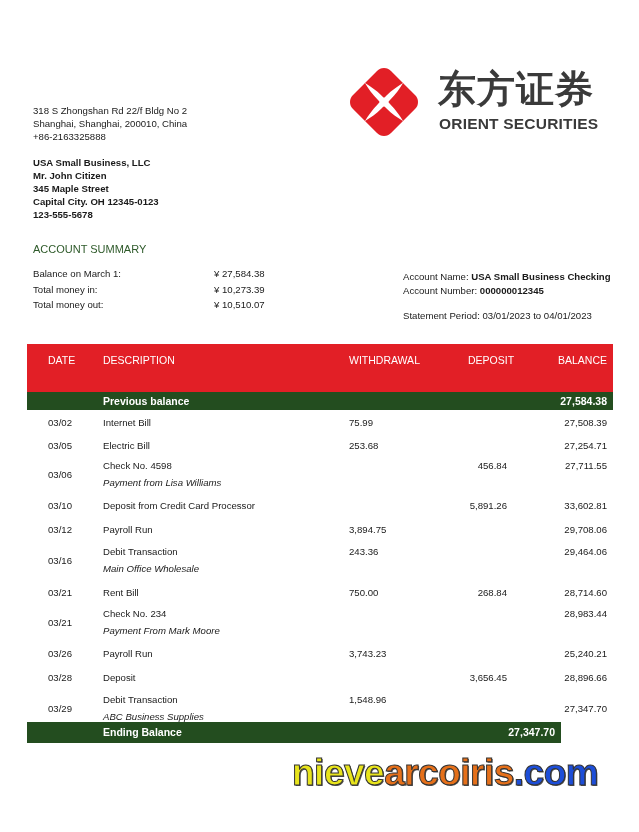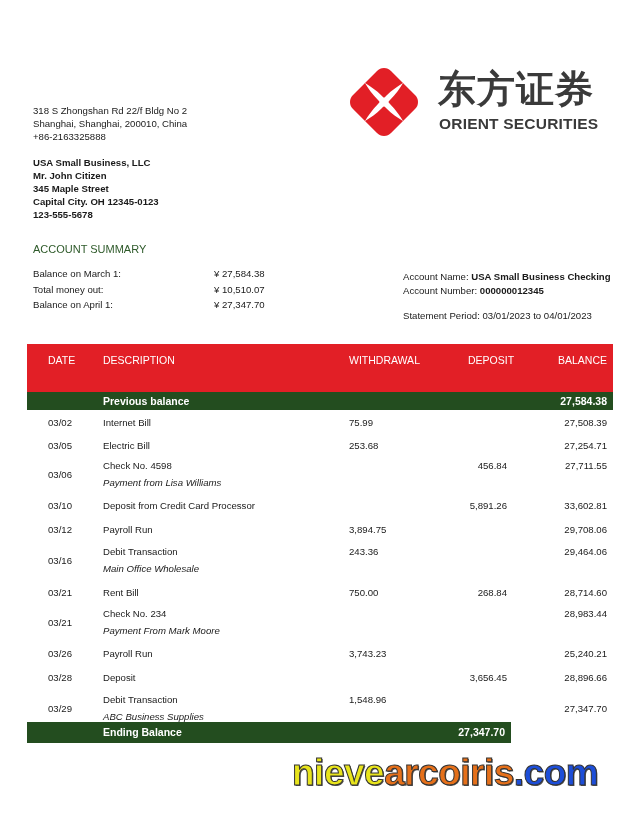--- a/index.html
+++ b/index.html
@@ -25,21 +25,21 @@
   .acct .period { margin-top: 11px; }
 
   .table { position: absolute; left: 27px; top: 344px; width: 586px; font-size: 9.6px; }
   .thead { background: #e21f26; color: #ffffff; height: 48px; position: relative; font-size: 10.5px; }
   .thead span { position: absolute; top: 10px; }
   .prev { background: #234d1f; color: #fff; height: 18px; position: relative; font-weight: bold; font-size: 10.5px; }
   .prev span { position: absolute; top: 3px; }
   .row { position: relative; }
   .row span { position: absolute; }
   .row .desc2 { font-style: italic; }
-  .ending { background: #234d1f; color: #fff; height: 21px; position: absolute; left: 27px; top: 722px; width: 484px; font-weight: bold; font-size: 10.5px; }
+  .ending { background: #234d1f; color: #fff; height: 21px; position: absolute; left: 27px; top: 722px; width: 534px; font-weight: bold; font-size: 10.5px; }
   .ending span { position: absolute; top: 4px; }
 
   .c-date { left: 21px; }
   .c-desc { left: 76px; }
   .c-with { left: 322px; }
   .c-dep { right: 106px; text-align: right; }
   .c-bal { right: 6px; text-align: right; }
 
   .watermark { position: absolute; left: 292px; top: 752px; font-size: 37px; font-weight: bold; font-family: "Liberation Sans", sans-serif; letter-spacing: -0.5px; -webkit-text-stroke: 1px #333; text-shadow: 1px 1px 0 #555; }
   .wm-1 { color: #e8e41c; }
@@ -76,26 +76,26 @@
   <div class="logo-en">ORIENT SECURITIES</div>
 </div>
 
 <div class="summary-title">ACCOUNT SUMMARY</div>
 <div class="summary">
   <div class="summary-row">
       <span class="lbl">Balance on March 1:</span>
       <span class="val">¥ 27,584.38</span>
     </div>
   <div class="summary-row">
+      <span class="lbl">Total money in:</span>
+      <span class="val">¥ 10,273.39</span>
+    </div>
+  <div class="summary-row">
       <span class="lbl">Total money out:</span>
       <span class="val">¥ 10,510.07</span>
-    </div>
-  <div class="summary-row">
-      <span class="lbl">Balance on April 1:</span>
-      <span class="val">¥ 27,347.70</span>
     </div>
 </div>
 
 <div class="acct">
   <div><span>Account Name:</span> <b>USA Small Business Checking</b></div>
   <div><span>Account Number:</span> <b>000000012345</b></div>
   <div class="period"><span>Statement Period:</span> <span>03/01/2023 to 04/01/2023</span></div>
 </div>
 
 <div class="table">

